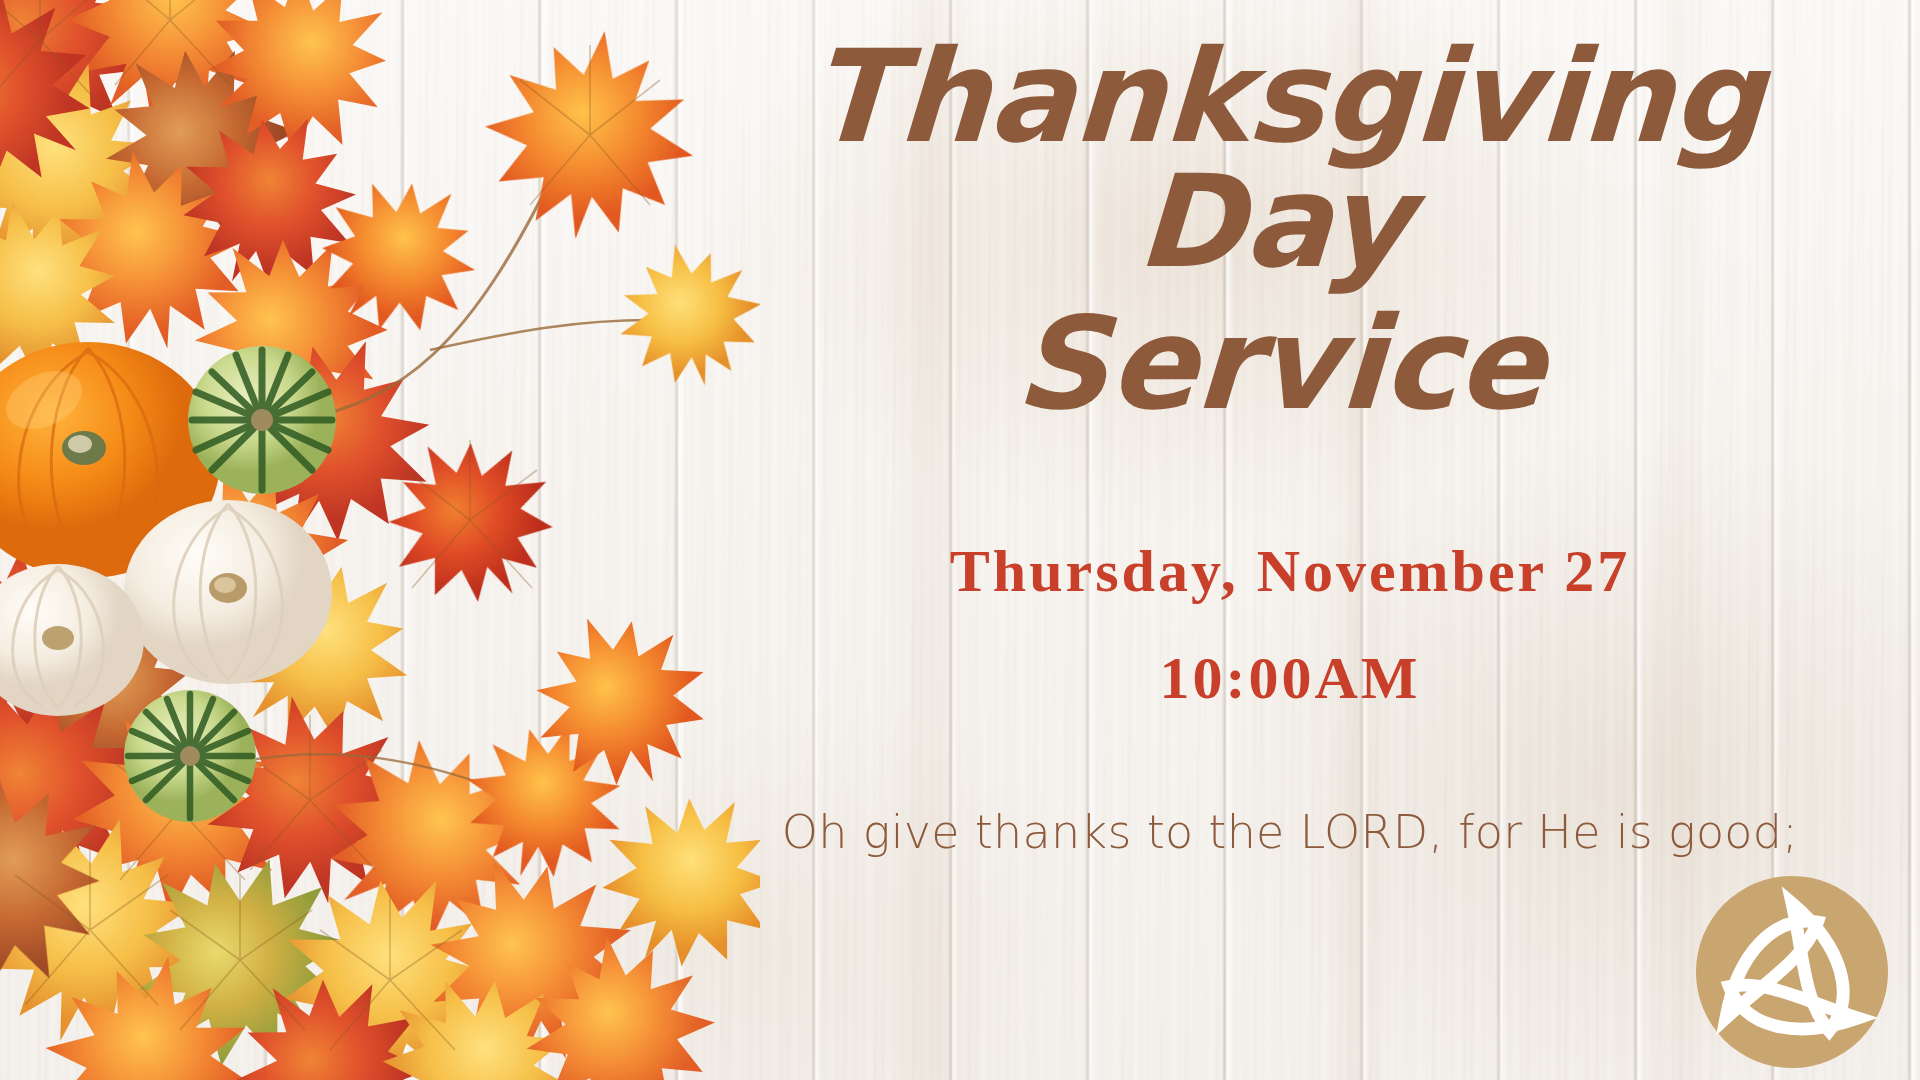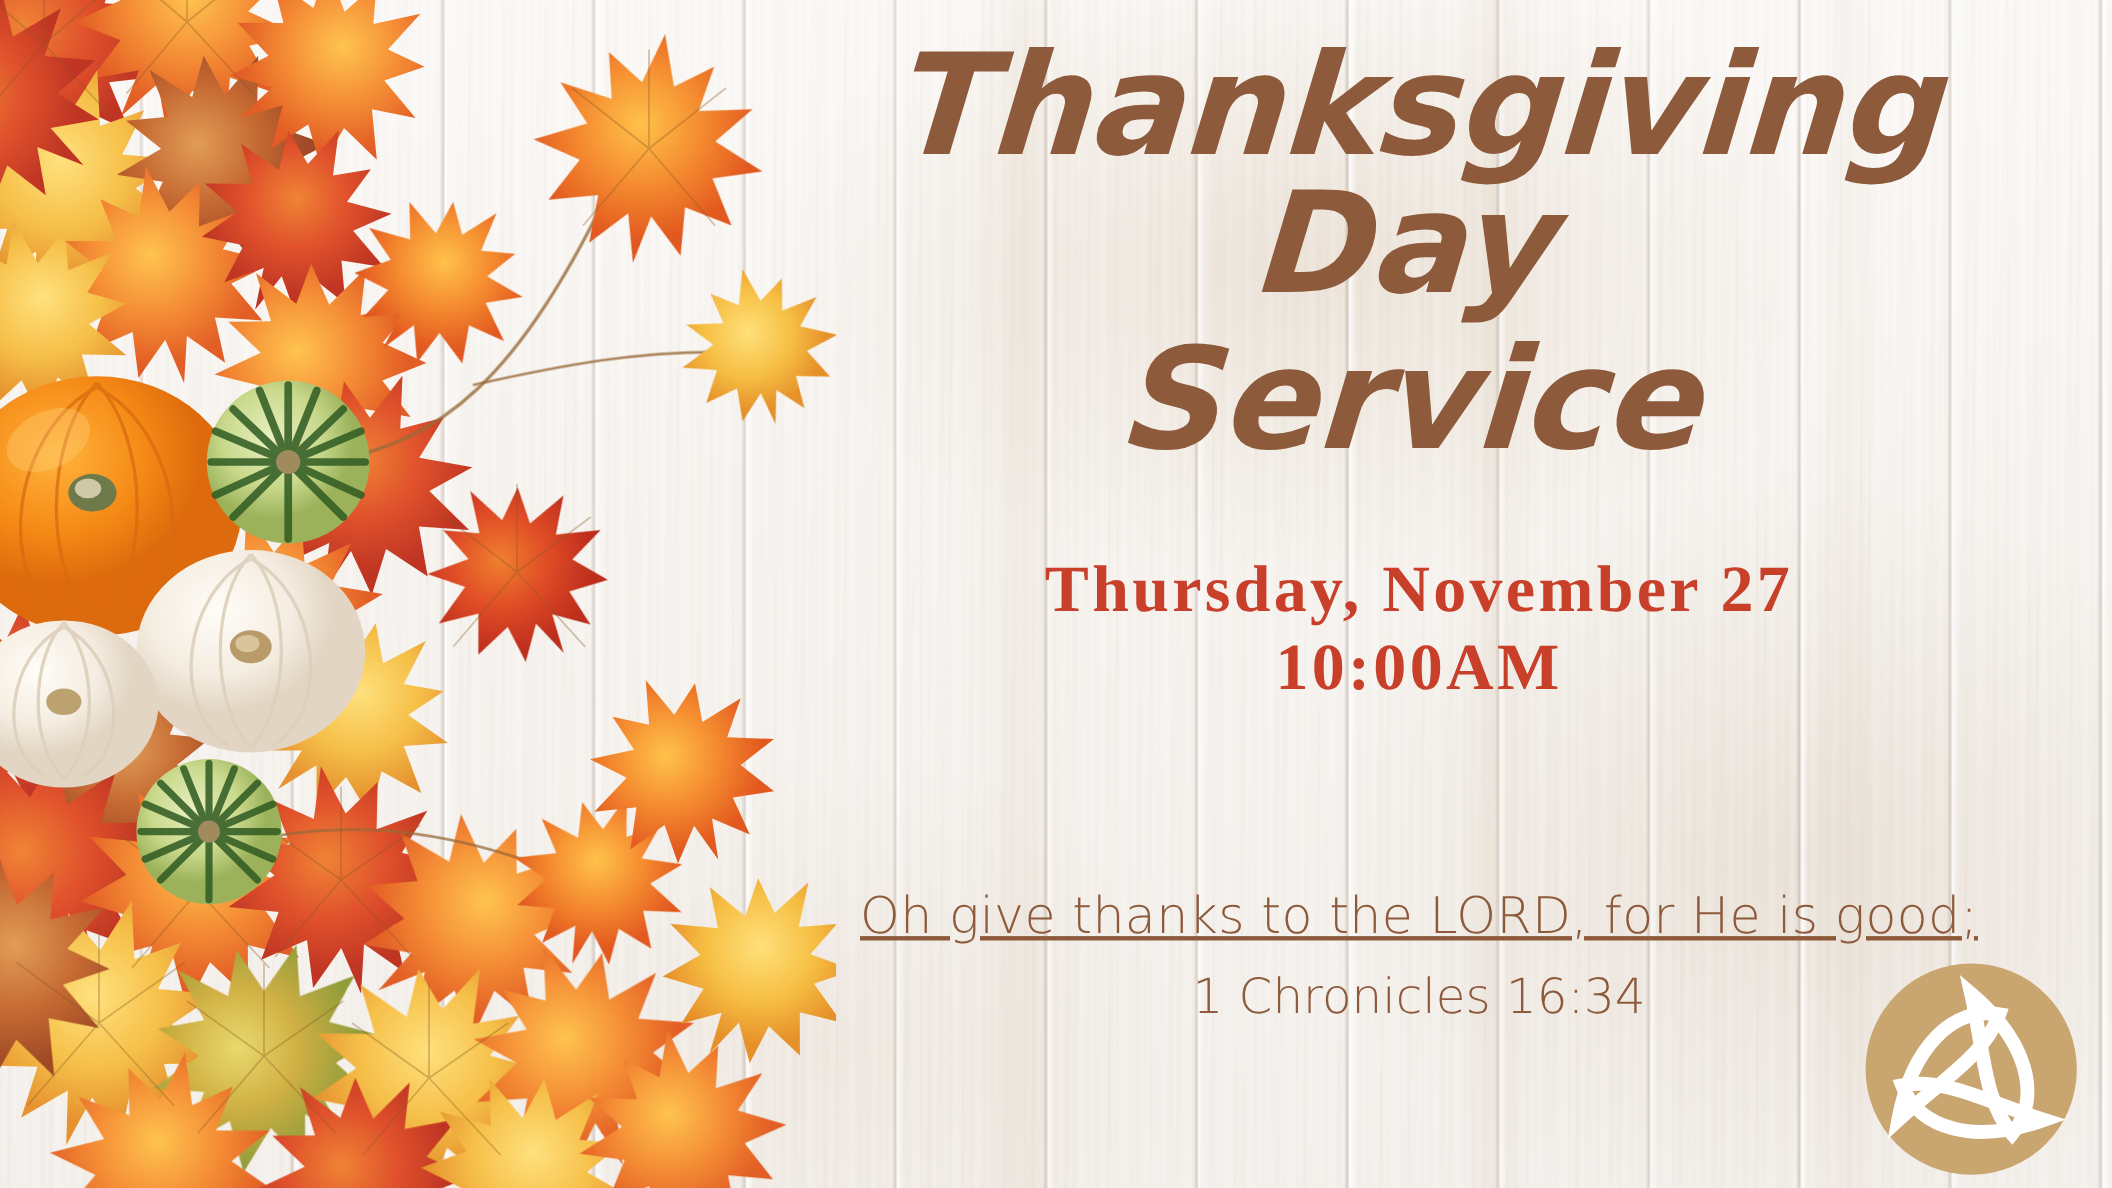--- a/index.html
+++ b/index.html
@@ -127,37 +127,37 @@
     width: 1180px;
     text-align: center;
   }
   .detail-line {
     font-family: "Liberation Serif", "DejaVu Serif", serif;
     font-weight: 700;
     color: #c8402a;
     font-size: 60px;
     letter-spacing: 3px;
     line-height: 1.18;
+    margin-top: 36px;
   }
 
   .verse-block {
     position: absolute;
     left: 0;
     top: 800px;
     width: 1180px;
     text-align: center;
   }
   .verse-line {
     font-family: "DejaVu Sans", sans-serif;
     font-weight: 300;
     color: #8d5a3b;
     font-size: 46px;
     line-height: 1.40;
     letter-spacing: 0.3px;
-    text-decoration: underline;
   }
   .verse-ref {
     font-family: "DejaVu Sans", sans-serif;
     font-weight: 300;
     color: #8d5a3b;
     font-size: 44px;
     line-height: 1.40;
     margin-top: 12px;
   }
 
@@ -388,21 +388,20 @@
       <div class="title-line l2">Service</div>
     </div>
 
     <div class="details-block">
       <div class="detail-line">Thursday, November 27</div>
       <div class="detail-line">10:00AM</div>
     </div>
 
     <div class="verse-block">
       <div class="verse-line">Oh give thanks to the LORD, for He is good;</div>
-      <div class="verse-ref">1 Chronicles 16:34</div>
     </div>
   </div>
 
   <div class="logo">
     <svg viewBox="0 0 200 200" xmlns="http://www.w3.org/2000/svg">
       <circle cx="100" cy="100" r="98" fill="#c9a570"></circle>
       <g fill="none" stroke="#ffffff" stroke-width="13" stroke-linecap="round">
 
         <path d="M100,30 C 152,74 166,126 138,160 C 112,130 112,84 100,30 Z" transform="rotate(0 100 108)"></path>
         <path d="M100,30 C 152,74 166,126 138,160 C 112,130 112,84 100,30 Z" transform="rotate(120 100 108)"></path>

